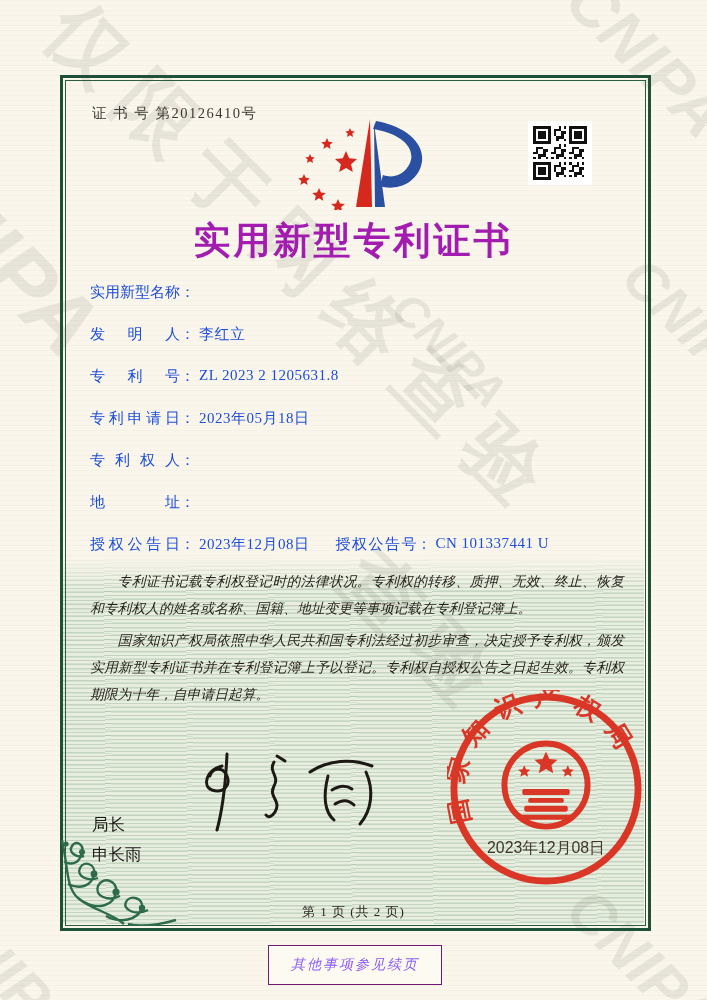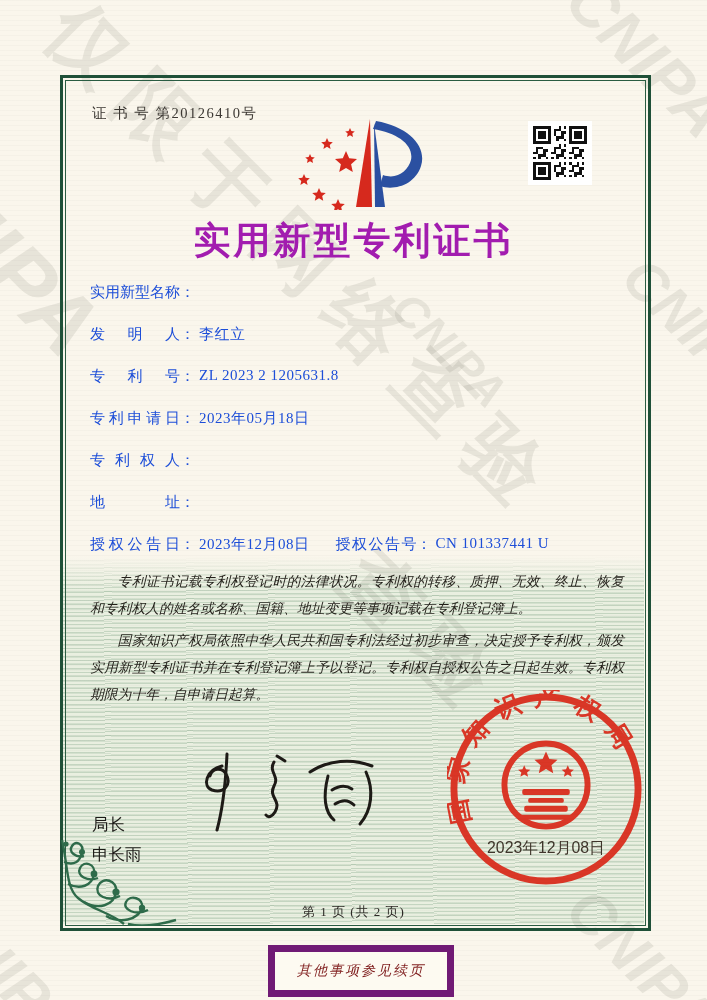--- a/index.html
+++ b/index.html
@@ -73,22 +73,22 @@
   
   .signer{position:absolute; left:92px; top:781px; z-index:3;
     font-size:16.5px; line-height:30px; color:#1c1a17;
     font-family:"Liberation Sans","DejaVu Sans",sans-serif;margin-top:28px;}
   .signature{position:absolute; left:182px; top:748px; z-index:3;}
   .seal{position:absolute; left:447px; top:690px; z-index:4; opacity:.93;}
   
   .page-num{position:absolute; left:0; top:903px; width:707px; z-index:3;
     text-align:center; font-size:13px; color:#2c2925; letter-spacing:1px;}
   .cont-box{position:absolute; left:268px; top:945px; width:172px; height:38px; z-index:3;
-    background:#fdfaf1; border:7px solid #701a75; display:flex; align-items:center; justify-content:center;
-    font-size:14px; letter-spacing:2px; color:#7f1d1d; font-style:italic;}
+    background:#fdfaf1; border:1px solid #701a75; display:flex; align-items:center; justify-content:center;
+    font-size:14px; letter-spacing:2px; color:#8b5cf6; font-style:italic;}
 </style>
 </head>
 <body>
 
 <div class="page">
 
   <span class="wm zh wm1">仅限于网络查验</span>
   <span class="wm latin wm2">CNIPA</span>
   <span class="wm latin wm3">CNIPA</span>
   <span class="wm latin wm4">CNIPA</span>

